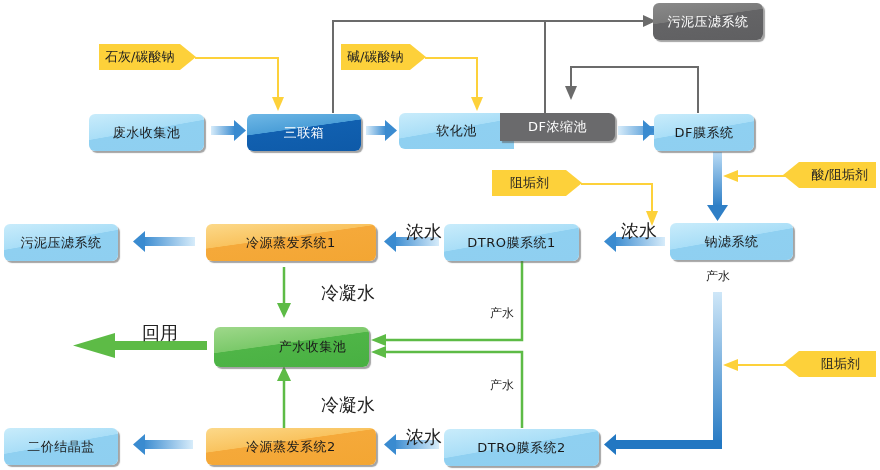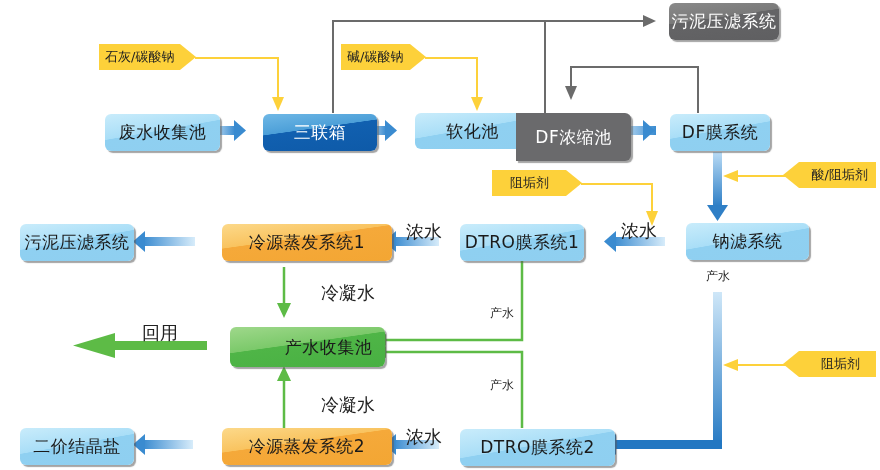--- a/index.html
+++ b/index.html
@@ -1,22 +1,22 @@
 <!DOCTYPE html>
 <html><head>
 <meta charset="utf-8">
 <style>
   html, body { margin:0; padding:0; background:#ffffff; }
   body { width:880px; height:470px; position:relative; overflow:hidden;
          font-family:"DejaVu Sans","Liberation Sans",sans-serif; }
   #diagram { position:absolute; left:0; top:0; width:880px; height:470px; }
   .node { position:absolute; box-sizing:border-box; border-radius:6px;
           display:flex; align-items:center; justify-content:center;
-          font-size:17px; color:#1a1a1a; box-shadow:2px 2px 1px rgba(90,90,90,0.55);
-          white-space:nowrap; letter-spacing:0.5px;margin-left:16px; }
+          font-size:13px; color:#1a1a1a; box-shadow:2px 2px 1px rgba(90,90,90,0.55);
+          white-space:nowrap; letter-spacing:0.5px; }
   .n-light { background:linear-gradient(170deg,#c9ecfb 0%,#a9def7 45%,#8fd0f1 46%,#8fcff0 100%); }
   .n-dark  { background:linear-gradient(172deg,#6fb8e6 0%,#4c9fd8 40%,#1160b0 41%,#0e5aa8 100%); color:#ffffff; }
   .n-gray  { background:linear-gradient(172deg,#8a8a8a 0%,#7a7a7a 40%,#646466 41%,#5f5f61 100%); color:#ffffff; }
   .n-orange{ background:linear-gradient(172deg,#fcd98a 0%,#f9c35f 40%,#f5a93a 41%,#f3a633 100%);text-align:right; }
   .n-green { background:linear-gradient(172deg,#9fd88b 0%,#7bc96a 42%,#4fb547 43%,#48b042 100%); }
   .tag { position:absolute; height:26px; box-sizing:border-box; font-size:13px; color:#222;
          display:flex; align-items:center; white-space:nowrap; }
   .tag-r { background:#fdd13a; clip-path:polygon(0 0, calc(100% - 16px) 0, 100% 50%, calc(100% - 16px) 100%, 0 100%); padding-left:6px; }
   .tag-l { background:#fdd13a; clip-path:polygon(16px 0, 100% 0, 100% 100%, 16px 100%, 0 50%); justify-content:flex-end; padding-right:8px; }
   .lbl { position:absolute; font-size:18px; color:#222; white-space:nowrap; }
@@ -141,27 +141,27 @@
     <g>
       <rect x="110" y="341" width="97" height="9" fill="#5dbb46"></rect>
       <polygon points="115,333 73,345.5 115,358" fill="#5dbb46"></polygon>
     </g>
   </svg>
 
   <div class="node n-light" style="left:89px;top:114px;width:115px;height:37px;">废水收集池</div>
   <div class="node n-dark" style="left:247px;top:114px;width:114px;height:37px;">三联箱</div>
 
   <div class="node n-light" style="left:399px;top:113px;width:115px;height:36px;border-radius:6px 0 0 6px;box-shadow:none;">软化池</div>
-  <div class="node n-gray" style="left:500px;top:113px;width:115px;height:48px;border-radius:0 6px 6px 0;background:#6a6a6c;">DF浓缩池</div>
+  <div class="node n-gray" style="left:500px;top:113px;width:115px;height:28px;border-radius:0 6px 6px 0;background:#6a6a6c;">DF浓缩池</div>
 
   <div class="node n-light" style="left:654px;top:114px;width:100px;height:37px;">DF膜系统</div>
   <div class="node n-gray" style="left:653px;top:3px;width:110px;height:37px;">污泥压滤系统</div>
 
   <div class="node n-light" style="left:670px;top:223px;width:123px;height:37px;">钠滤系统</div>
-  <div class="node n-light" style="left:444px;top:224px;width:124px;height:37px;">DTRO膜系统1</div>
+  <div class="node n-light" style="left:444px;top:224px;width:135px;height:37px;">DTRO膜系统1</div>
   <div class="node n-light" style="left:444px;top:429px;width:155px;height:37px;">DTRO膜系统2</div>
 
   <div class="node n-orange" style="left:206px;top:224px;width:170px;height:37px;">冷源蒸发系统1</div>
   <div class="node n-orange" style="left:206px;top:428px;width:170px;height:37px;">冷源蒸发系统2</div>
 
   <div class="node n-light" style="left:4px;top:224px;width:114px;height:37px;">污泥压滤系统</div>
   <div class="node n-light" style="left:4px;top:428px;width:114px;height:37px;">二价结晶盐</div>
 
   <div class="node n-green" style="left:214px;top:327px;width:155px;height:40px;padding-left:42px;">产水收集池</div>
 

